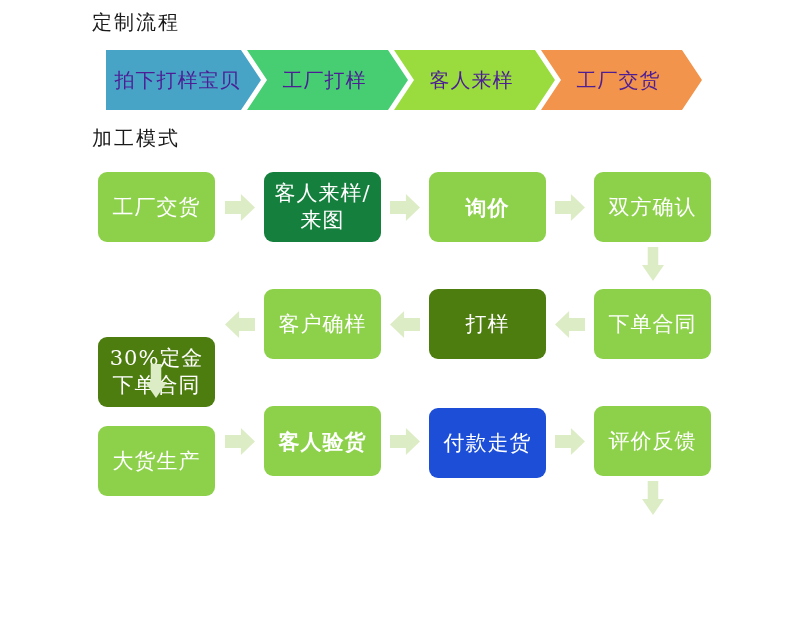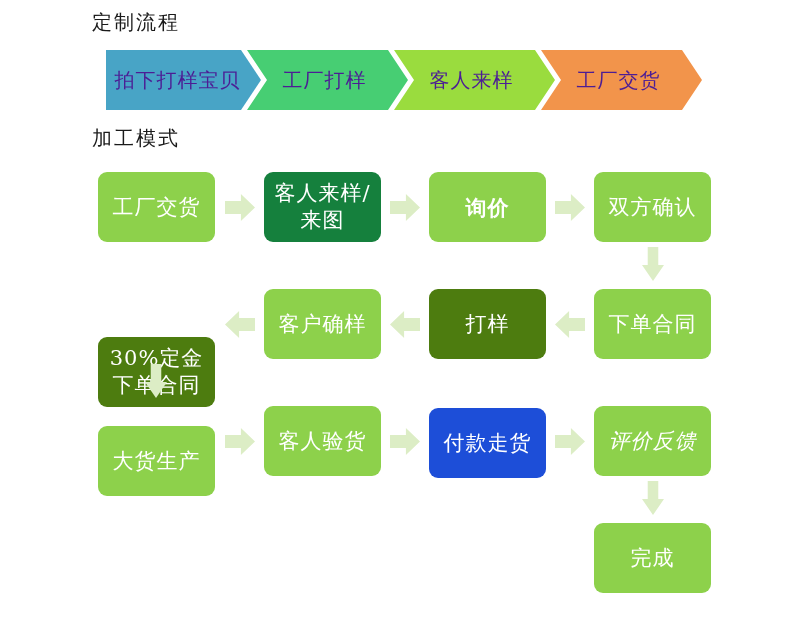--- a/index.html
+++ b/index.html
@@ -91,25 +91,24 @@
   <div class="fbox" style="left: 429px; top: 289px; background-color: #4d7c0f;">打样</div>
   <div class="fbox" style="left: 594px; top: 289px; background-color: rgb(141, 209, 75);">下单合同</div>
 
   <div class="ar ar-left" style="left: 225px; top: 311px; background-color: rgb(220, 237, 197);"></div>
   <div class="ar ar-left" style="left: 390px; top: 311px; background-color: rgb(220, 237, 197);"></div>
   <div class="ar ar-left" style="left: 555px; top: 311px; background-color: rgb(220, 237, 197);"></div>
 
   <div class="ar ar-down" style="left: 145px; top: 364px; background-color: rgb(220, 237, 197);"></div>
 
   <div class="fbox" style="left: 98px; top: 406px; background-color: rgb(141, 209, 75); margin-top: 20px;">大货生产</div>
-  <div class="fbox" style="left: 264px; top: 406px; background-color: rgb(141, 209, 75);">客人验货</div>
+  <div class="fbox" style="left: 264px; top: 406px; background-color: rgb(141, 209, 75); font-weight: bold;">客人验货</div>
   <div class="fbox" style="left: 429px; top: 408px; background-color: #1d4ed8;">付款走货</div>
-  <div class="fbox" style="left: 594px; top: 406px; background-color: rgb(141, 209, 75); font-style: italic;">评价反馈</div>
+  <div class="fbox" style="left: 594px; top: 406px; background-color: rgb(141, 209, 75);">评价反馈</div>
 
   <div class="ar ar-right" style="left: 225px; top: 428px; background-color: rgb(220, 237, 197);"></div>
   <div class="ar ar-right" style="left: 390px; top: 428px; background-color: rgb(220, 237, 197);"></div>
   <div class="ar ar-right" style="left: 555px; top: 428px; background-color: rgb(220, 237, 197);"></div>
 
   <div class="ar ar-down" style="left: 642px; top: 481px; background-color: rgb(220, 237, 197);"></div>
 
-  <div class="fbox" style="left: 594px; top: 523px; background-color: rgb(141, 209, 75);">完成</div>
 
 </div>
 
 </body></html>

